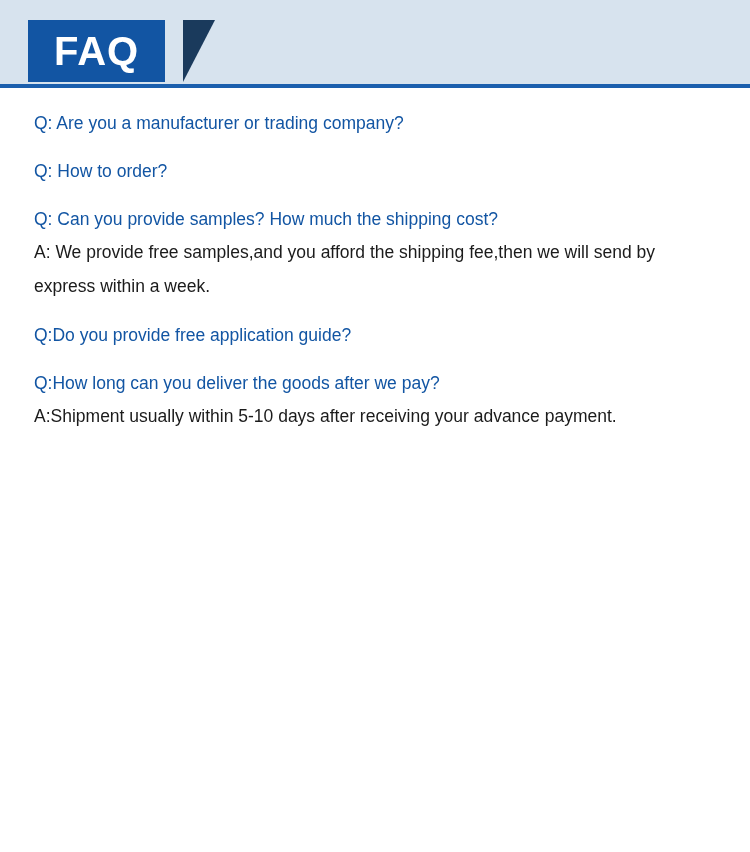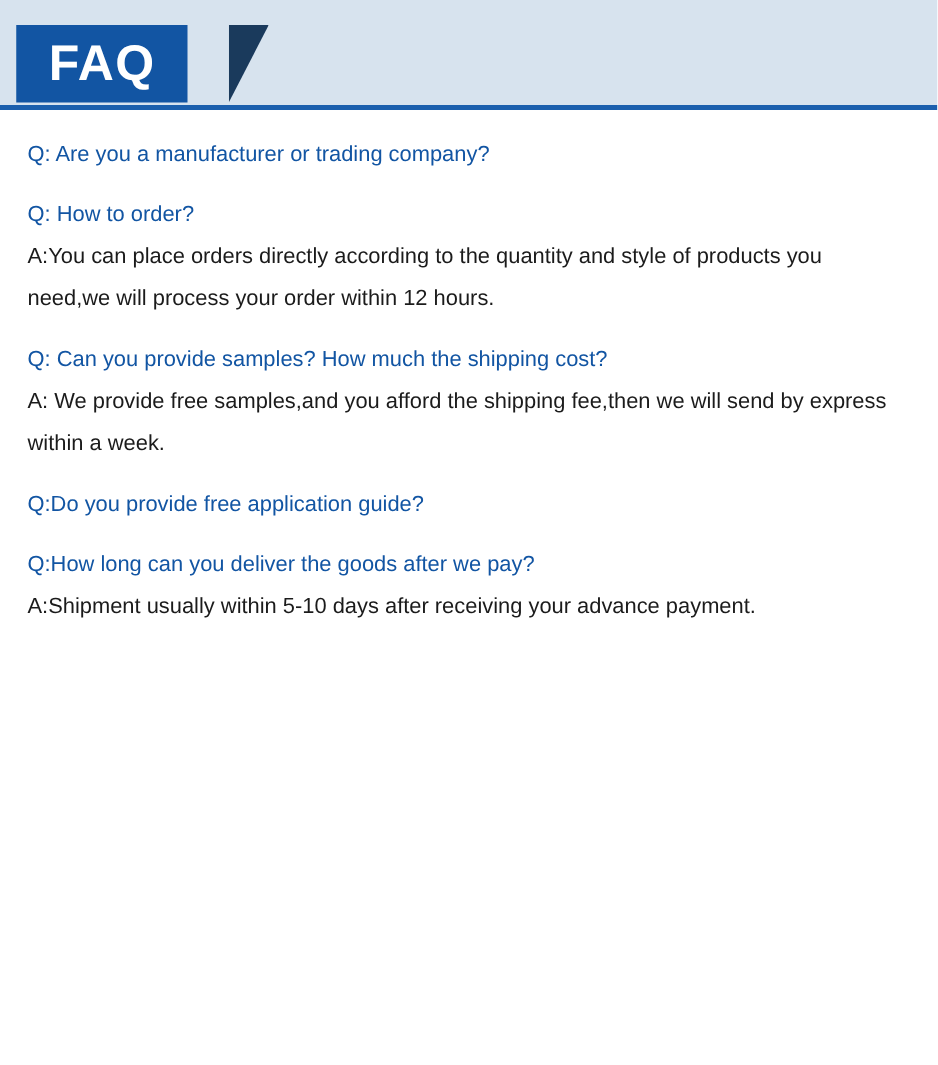--- a/index.html
+++ b/index.html
@@ -31,21 +31,21 @@
   .header-rule {
     position: absolute;
     left: 0;
     bottom: 0;
     width: 750px;
     height: 4px;
     background: #1b5fad;
   }
   .banner {
     position: absolute;
-    left: 13px;
+    left: 28px;
     top: 20px;
     height: 62px;
     background: #1255a3;
     padding: 0 26px 0 26px;
     display: flex;
     align-items: center;
     box-sizing: border-box;
   }
   .banner-title {
     color: #ffffff;
@@ -60,21 +60,21 @@
     position: absolute;
     left: 183px;
     top: 20px;
     width: 32px;
     height: 62px;
     background: #1a3a5c;
     clip-path: polygon(0 0, 100% 0, 0 100%);
   }
   
   .faq-body {
-    padding: 20px 34px 0 22px;
+    padding: 20px 34px 0 34px;
     box-sizing: border-box;
   }
   .qa-block {
     margin-bottom: 17px;
   }
   .question {
     color: #1255a3;
     font-size: 17.5px;
     line-height: 31px;
     font-family: "Liberation Sans", sans-serif;
@@ -100,21 +100,20 @@
   </div>
 
   <div class="faq-body">
 
     <div class="qa-block">
       <div class="question">Q: Are you a manufacturer or trading company?</div>
     </div>
 
     <div class="qa-block">
       <div class="question">Q: How to order?</div>
-      <div class="answer">A:You can place orders directly according to the quantity and style of products you need,we will process your order within 12 hours.</div>
     </div>
 
     <div class="qa-block">
       <div class="question">Q: Can you provide samples? How much the shipping cost?</div>
       <div class="answer">A: We provide free samples,and you afford the shipping fee,then we will send by express within a week.</div>
     </div>
 
 
     <div class="qa-block">
       <div class="question">Q:Do you provide free application guide?</div>

